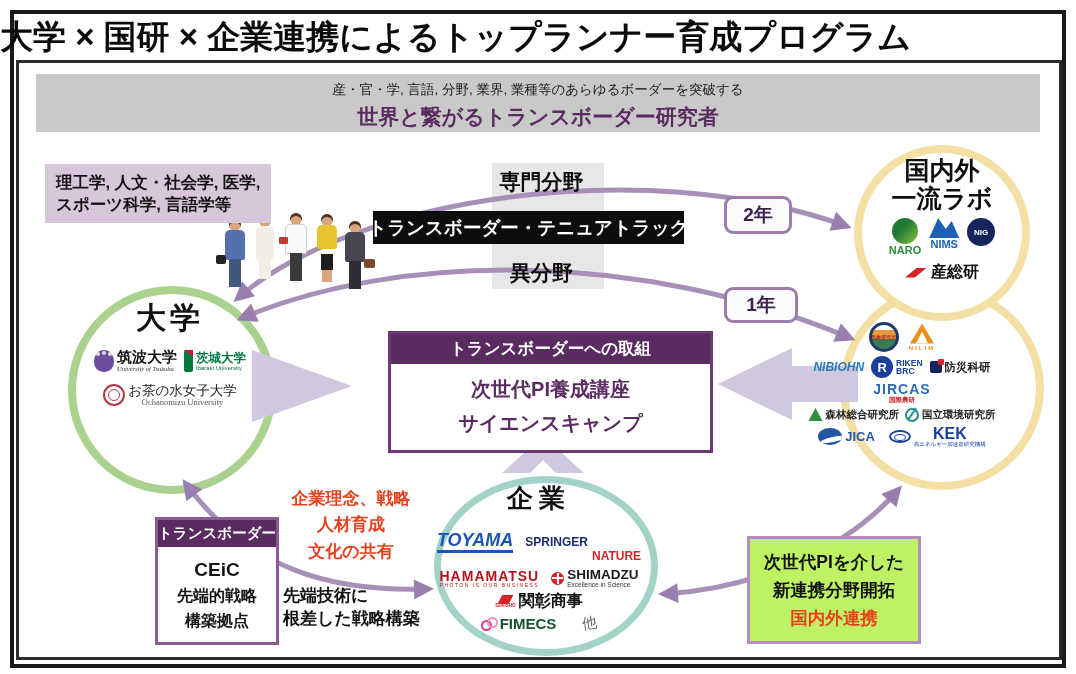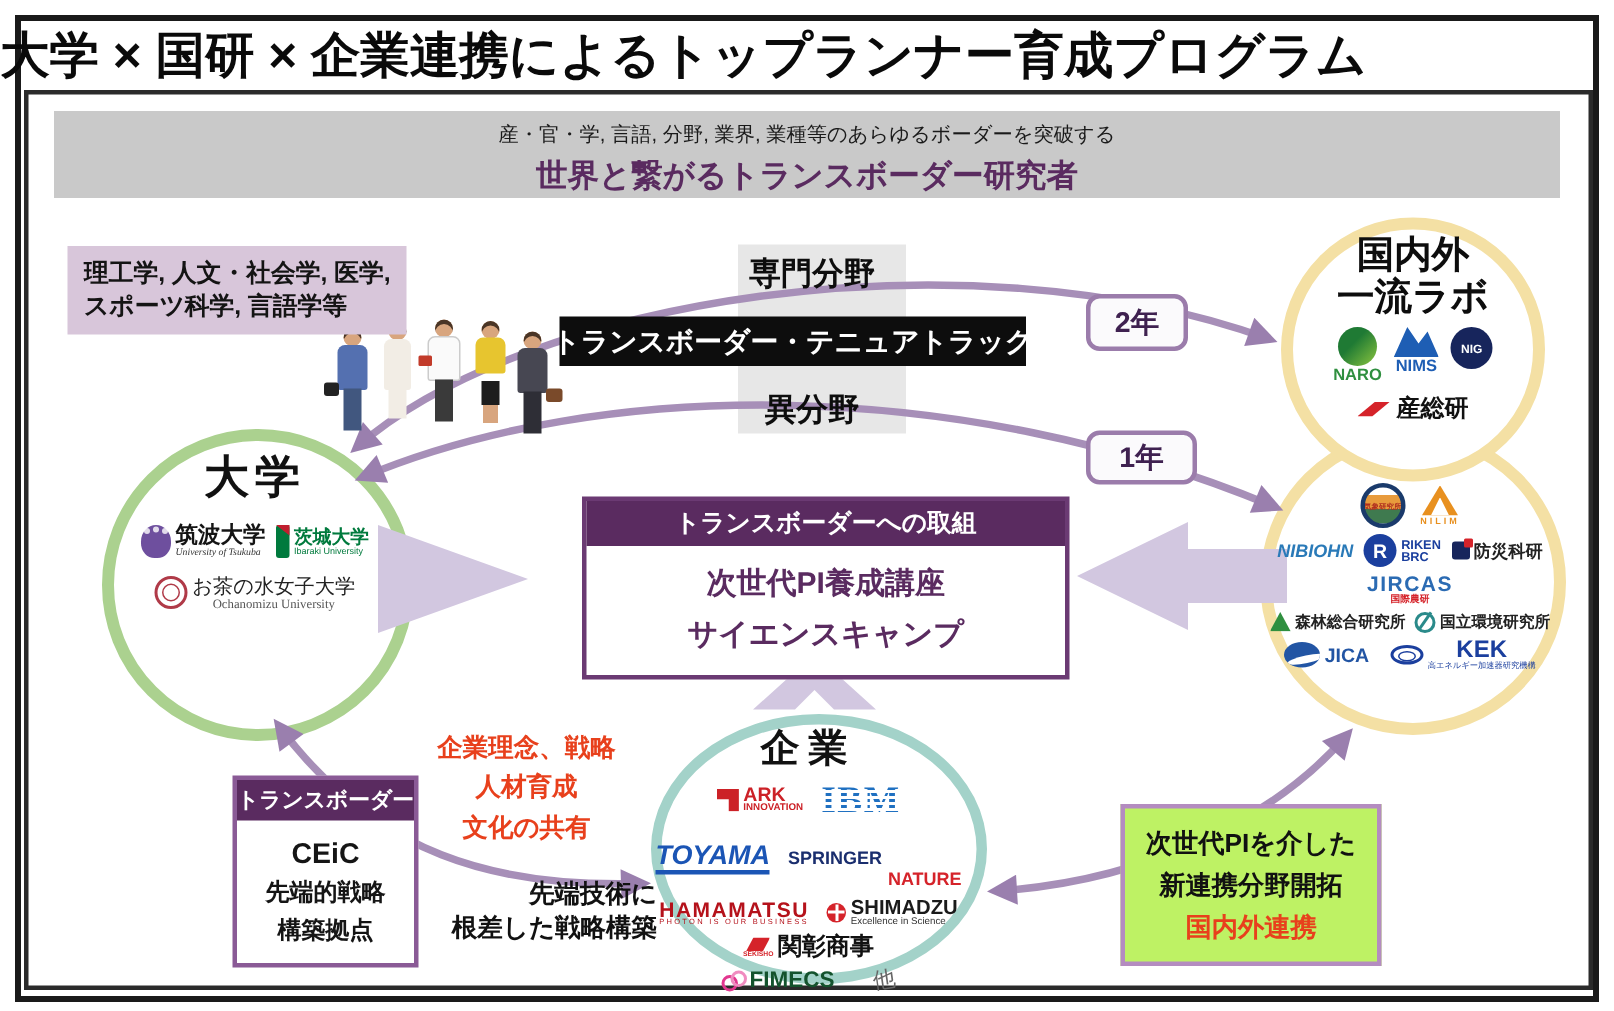--- a/index.html
+++ b/index.html
@@ -80,21 +80,21 @@
   .ic-naro{width:26px;height:26px;border-radius:50%;background:linear-gradient(135deg,#1f7a34 40%,#8bc53f);}
   .naro-t{font-size:11px;font-weight:800;color:#2f8f3f;}
   .ic-nims{width:30px;height:20px;background:#1e5eb4;clip-path:polygon(0 100%,30% 0,55% 55%,75% 15%,100% 100%);}
   .nims-t{font-size:11px;font-weight:800;color:#1e5eb4;}
   .ic-nig{width:28px;height:28px;border-radius:50%;background:#17255c;color:#fff;font-size:8px;font-weight:800;
           display:flex;align-items:center;justify-content:center;}
   .aist-row{display:flex;justify-content:center;align-items:center;gap:4px;margin-top:6px;}
   .ic-aist{width:22px;height:10px;background:#d5232a;clip-path:polygon(0 100%,55% 0,100% 0,45% 100%);}
   .aist-t{font-size:16px;font-weight:800;color:#111;}
   
-  #labs-bottom-content{left:842px;top:318px;width:196px;}
+  #labs-bottom-content{left:804px;top:318px;width:196px;}
   .lb-row{display:flex;justify-content:center;align-items:center;gap:10px;margin-top:4px;}
   .ic-mri{width:30px;height:30px;border-radius:50%;border:3px solid #1a3a6b;background:linear-gradient(to bottom,#fff 20%,#e89b3c 20% 60%,#3f7a4f 60%);
           box-sizing:border-box;display:flex;align-items:center;justify-content:center;overflow:hidden;flex:none;}
   .mri-t{font-size:5px;color:#b03020;font-weight:700;white-space:nowrap;}
   .ic-nilim{width:24px;height:20px;background:#e8901f;clip-path:polygon(50% 0,100% 100%,0 100%);position:relative;}
   .ic-nilim::after{content:"";position:absolute;left:6px;top:8px;width:12px;height:12px;background:#fff;clip-path:polygon(50% 0,100% 100%,0 100%);}
   .nilim-t{font-size:6px;font-weight:800;letter-spacing:2px;color:#e8901f;}
   .nibiohn-t{font-size:12px;font-weight:800;font-style:italic;color:#2a7ab8;}
   .ic-riken{width:22px;height:22px;border-radius:50%;background:#1b3f9e;color:#fff;font-weight:900;font-size:13px;
             display:flex;align-items:center;justify-content:center;flex:none;}
@@ -147,21 +147,21 @@
   
   #center-box{left:388px;top:331px;width:325px;border:3px solid #6b3a73;background:#fff;box-sizing:border-box;}
   #center-box .hdr{background:#5a2b60;color:#fff;text-align:center;font-size:16.5px;font-weight:800;padding:4px 0;}
   #center-box .bdy{text-align:center;padding:8px 0 10px;font-size:20px;font-weight:800;color:#5a2b60;line-height:1.7;}
   #ceic-box{left:155px;top:517px;width:124px;border:3px solid #8a5a96;background:#fff;box-sizing:border-box;text-align:center;}
   #ceic-box .hdr{background:#5a2b60;color:#fff;font-size:14.5px;font-weight:800;padding:4px 0;white-space:nowrap;}
   #ceic-box .bdy{padding:8px 2px;font-weight:800;color:#151515;line-height:1.55;}
   .ceic-main{font-size:19px;}
   .ceic-line{font-size:16px;}
   #exchange-red{left:276px;top:486px;width:150px;text-align:center;color:#e8401c;font-size:17px;font-weight:800;line-height:1.55;}
-  #exchange-black{left:283px;top:585px;width:155px;text-align:right;color:#111;font-size:17px;font-weight:800;line-height:1.35;}
+  #exchange-black{left:283px;top:585px;width:155px;text-align:left;color:#111;font-size:17px;font-weight:800;line-height:1.35;}
   #pi-box{left:747px;top:536px;width:174px;border:3px solid #b48cc0;background:#bef264;box-sizing:border-box;text-align:center;
           padding:9px 2px;font-size:17.5px;font-weight:800;line-height:1.6;color:#111;}
   .pi-red{color:#e8401c;}
   .arc{fill:none;stroke:#a78fb8;stroke-width:5;marker-start:url(#ah);marker-end:url(#ah);}
 </style>
 </head>
 <body>
 
 <div class="abs" id="outer-frame"></div>
 <div class="abs" id="page-title">大学 × 国研 × 企業連携によるトップランナー育成プログラム</div>
@@ -339,33 +339,20 @@
   <div class="hdr">トランスボーダーへの取組</div>
   <div class="bdy">
     <div>次世代PI養成講座</div>
     <div>サイエンスキャンプ</div>
   </div>
 </div>
 
 <div class="abs" id="company-content">
   <div class="co-title">企業</div>
   <div class="co-row">
-    <span class="logo">
-      <span class="ic-ark"></span>
-      <span class="lcol">
-        <span class="ark-t">ARK</span>
-        <span class="ark-s">INNOVATION</span>
-      </span>
-    </span>
-    <span class="ibm-wrap">
-      <span class="ibm-t">IBM</span>
-      <i class="ibm-stripes"></i>
-    </span>
-  </div>
-  <div class="co-row">
     <span class="lcol">
       <span class="toyama-t">TOYAMA</span>
       <span class="toyama-bar"></span>
     </span>
     <span class="logo" style="gap:4px;">
       <span class="spr-t">SPRINGER</span>
       <span class="nat-t">NATURE</span>
     </span>
   </div>
   <div class="co-row">

